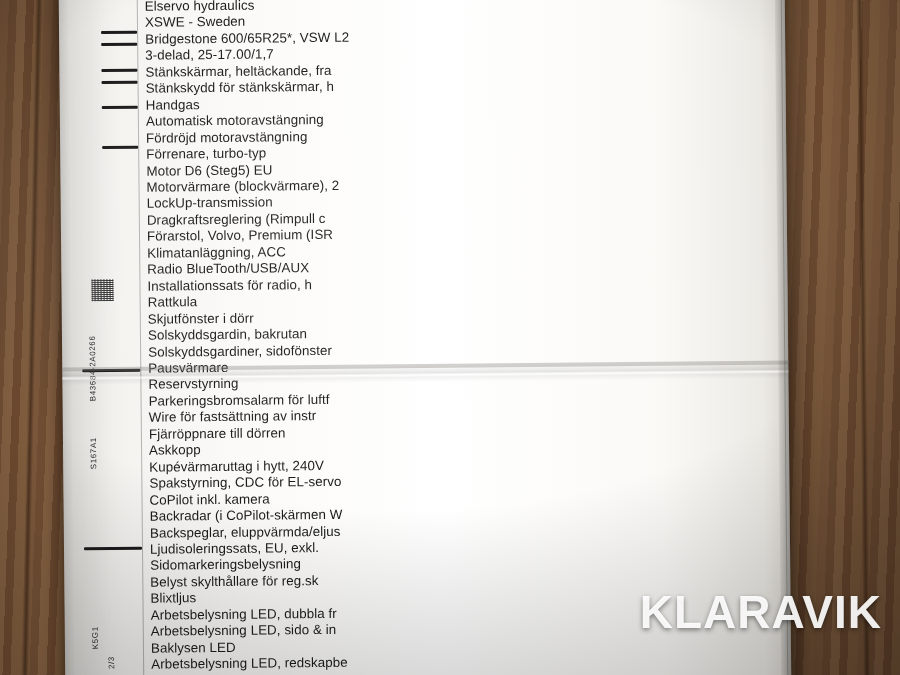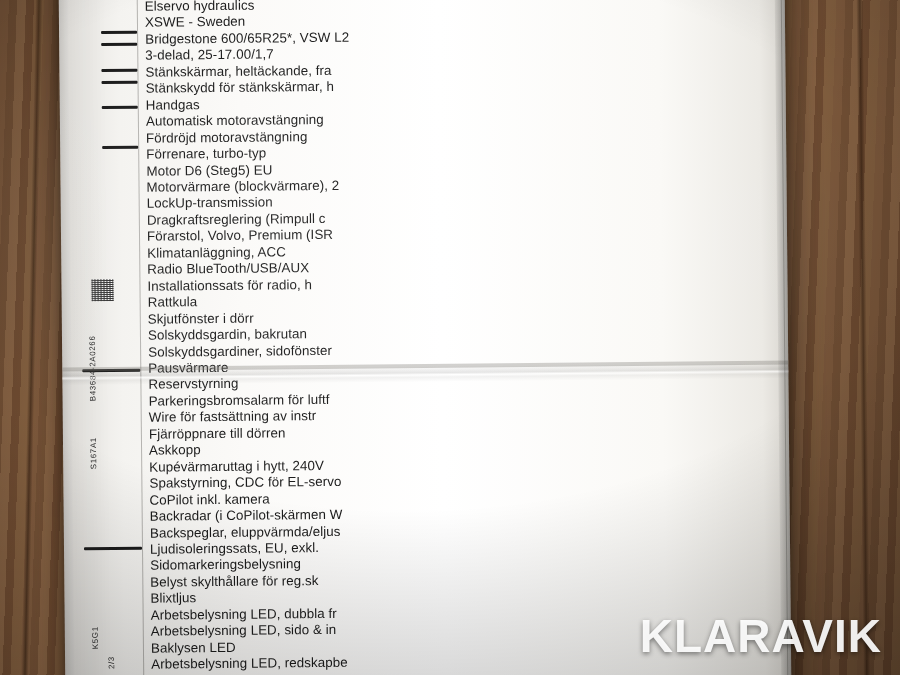--- a/index.html
+++ b/index.html
@@ -170,21 +170,21 @@
     inset: 0;
     pointer-events: none;
     background:
       radial-gradient(120% 90% at 45% 35%, rgba(255,255,255,0.08) 0%, rgba(0,0,0,0.0) 45%, rgba(0,0,0,0.30) 100%);
   }
 
   
   .watermark {
     position: absolute;
     right: 18px;
-    bottom: 12px;
+    bottom: 36px;
     font-size: 46px;
     font-weight: bold;
     letter-spacing: 1px;
     color: rgba(255,255,255,0.92);
     text-shadow: 0 2px 5px rgba(0,0,0,0.45);
     font-family: "Liberation Sans", sans-serif;
     pointer-events: none;
   }
 </style>
 </head>

